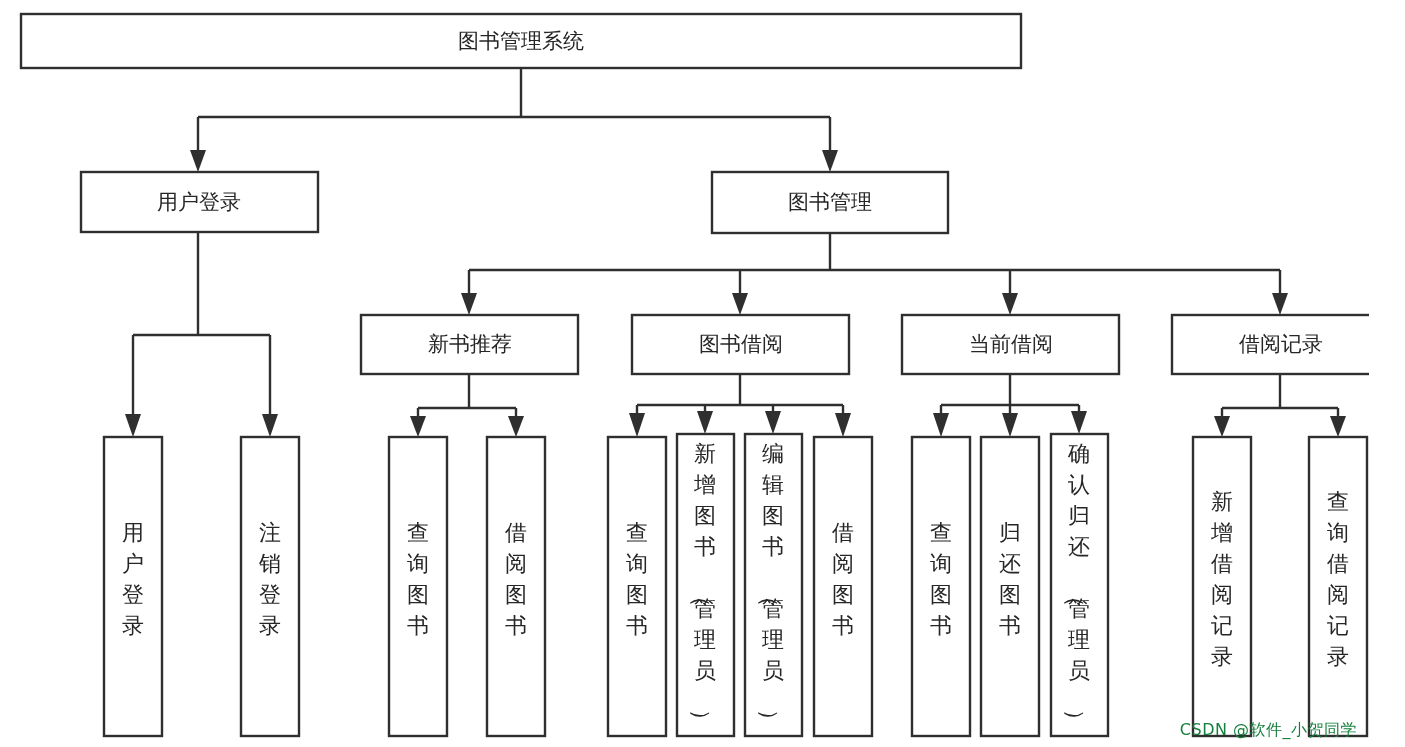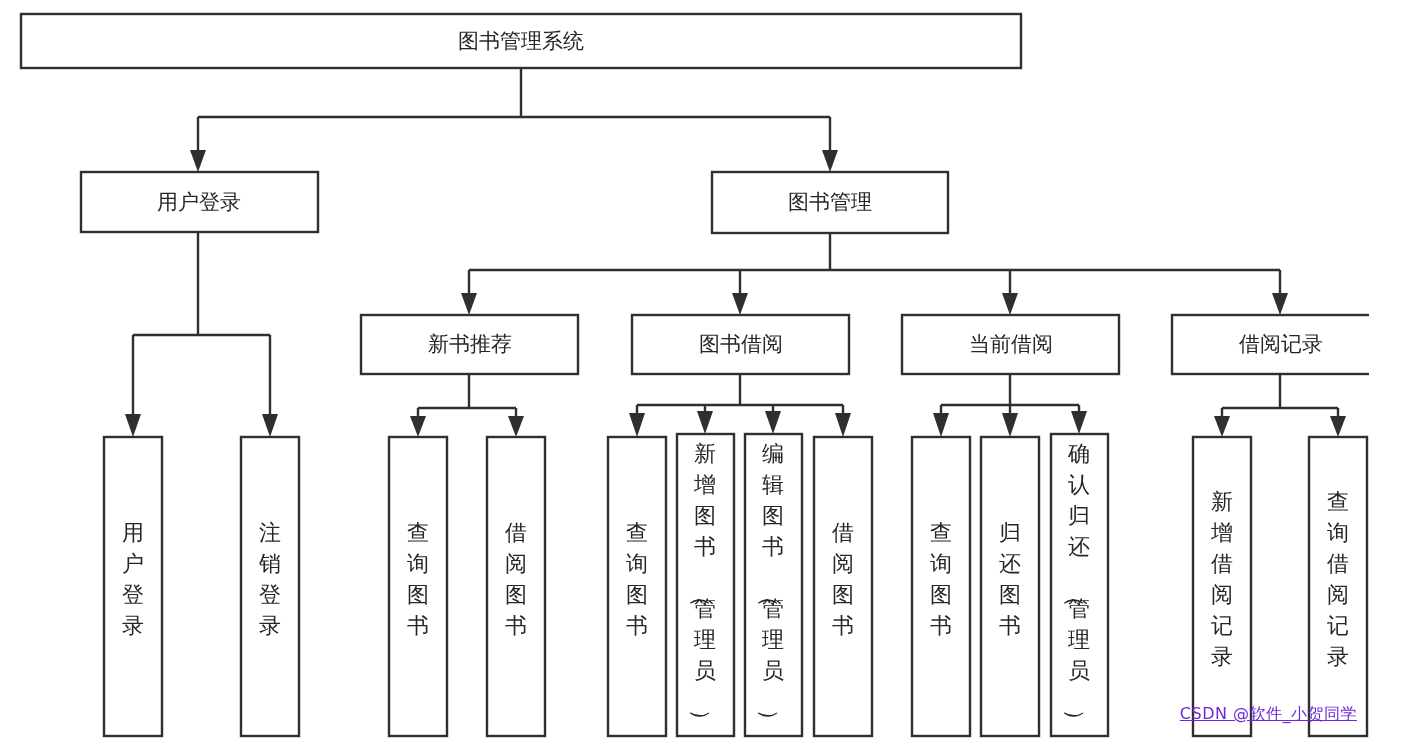--- a/index.html
+++ b/index.html
@@ -52,28 +52,27 @@
   }
   text.node-label-vertical {
     fill: #262626;
     font-family: "DejaVu Sans", "Liberation Sans", sans-serif;
     font-size: 22px;
     text-anchor: middle;
   }
   .watermark {
     position: absolute;
     right: 12px;
-    bottom: 22px;
+    bottom: 6px;
     font-family: "DejaVu Sans", "Liberation Sans", sans-serif;
     font-size: 16px;
-    color: #6d28d9;
+    color: #15803d;
     white-space: nowrap;
     letter-spacing: 0.5px;
     user-select: none;
-    text-decoration: underline;
   }
 </style>
 </head>
 <body>
 
 <div id="diagram-root">
 
   <svg id="flow-svg" viewBox="0 0 1405 747" xmlns="http://www.w3.org/2000/svg">
 
     <g>

